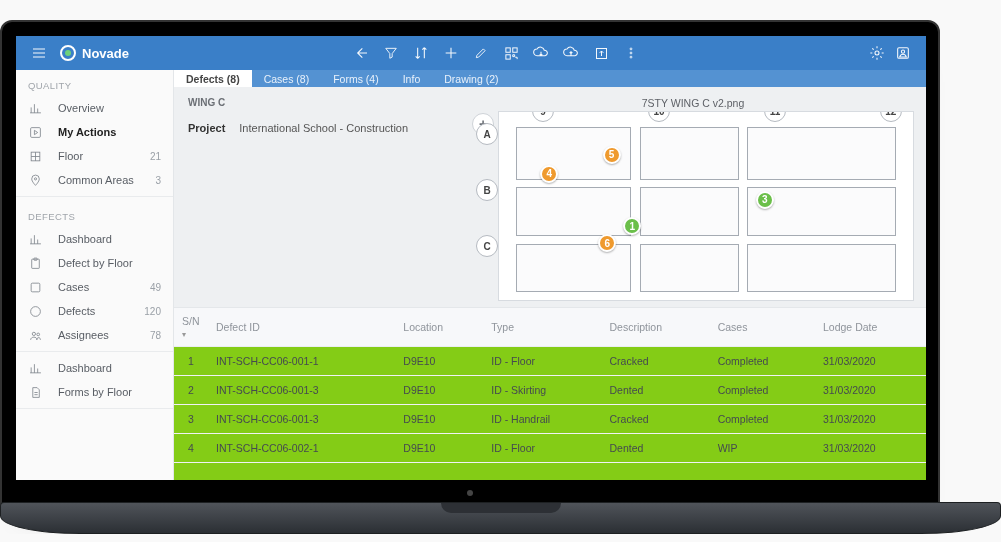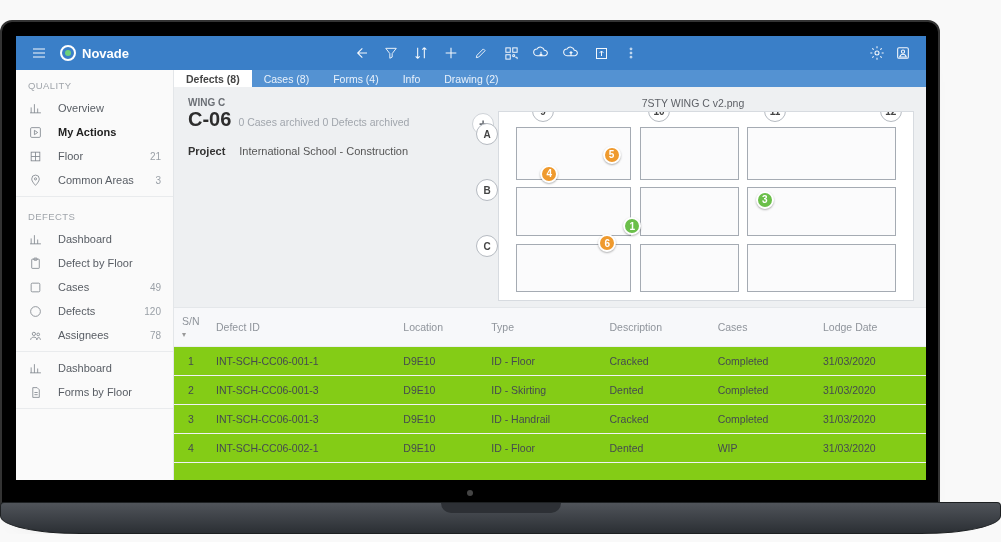--- a/index.html
+++ b/index.html
@@ -441,24 +441,20 @@
               <div class="tab active">Defects (8)</div>
               <div class="tab">Cases (8)</div>
               <div class="tab">Forms (4)</div>
               <div class="tab">Info</div>
               <div class="tab">Drawing (2)</div>
             </div>
 
         <div class="content">
           <div class="summary">
             <div class="wing-label">WING C</div>
-            <div>
-              <span class="case-code">C-06</span>
-              <span class="archived-text">0 Cases archived 0 Defects archived</span>
-            </div>
             <div class="project-row">
               <span class="plabel">Project</span>
               <span class="pval">International School - Construction</span>
             </div>
           </div>
 
           <div class="plan">
             <div class="plan-title">7STY WING C v2.png</div>
             <div class="zoom-controls">
               <div class="zoom-btn">+</div>

